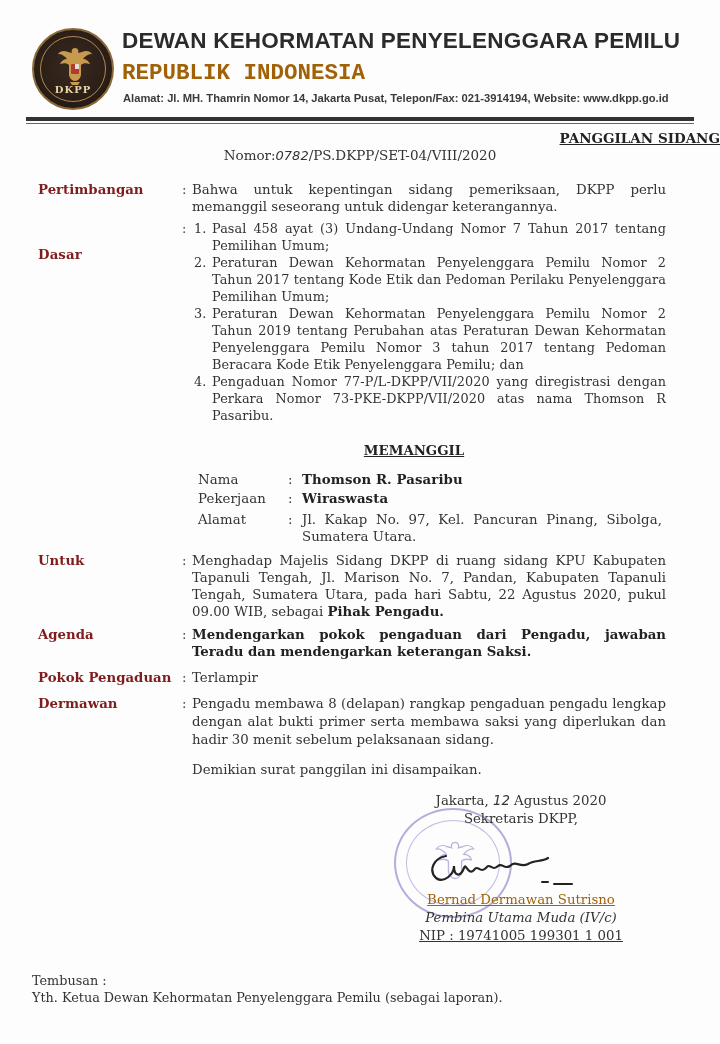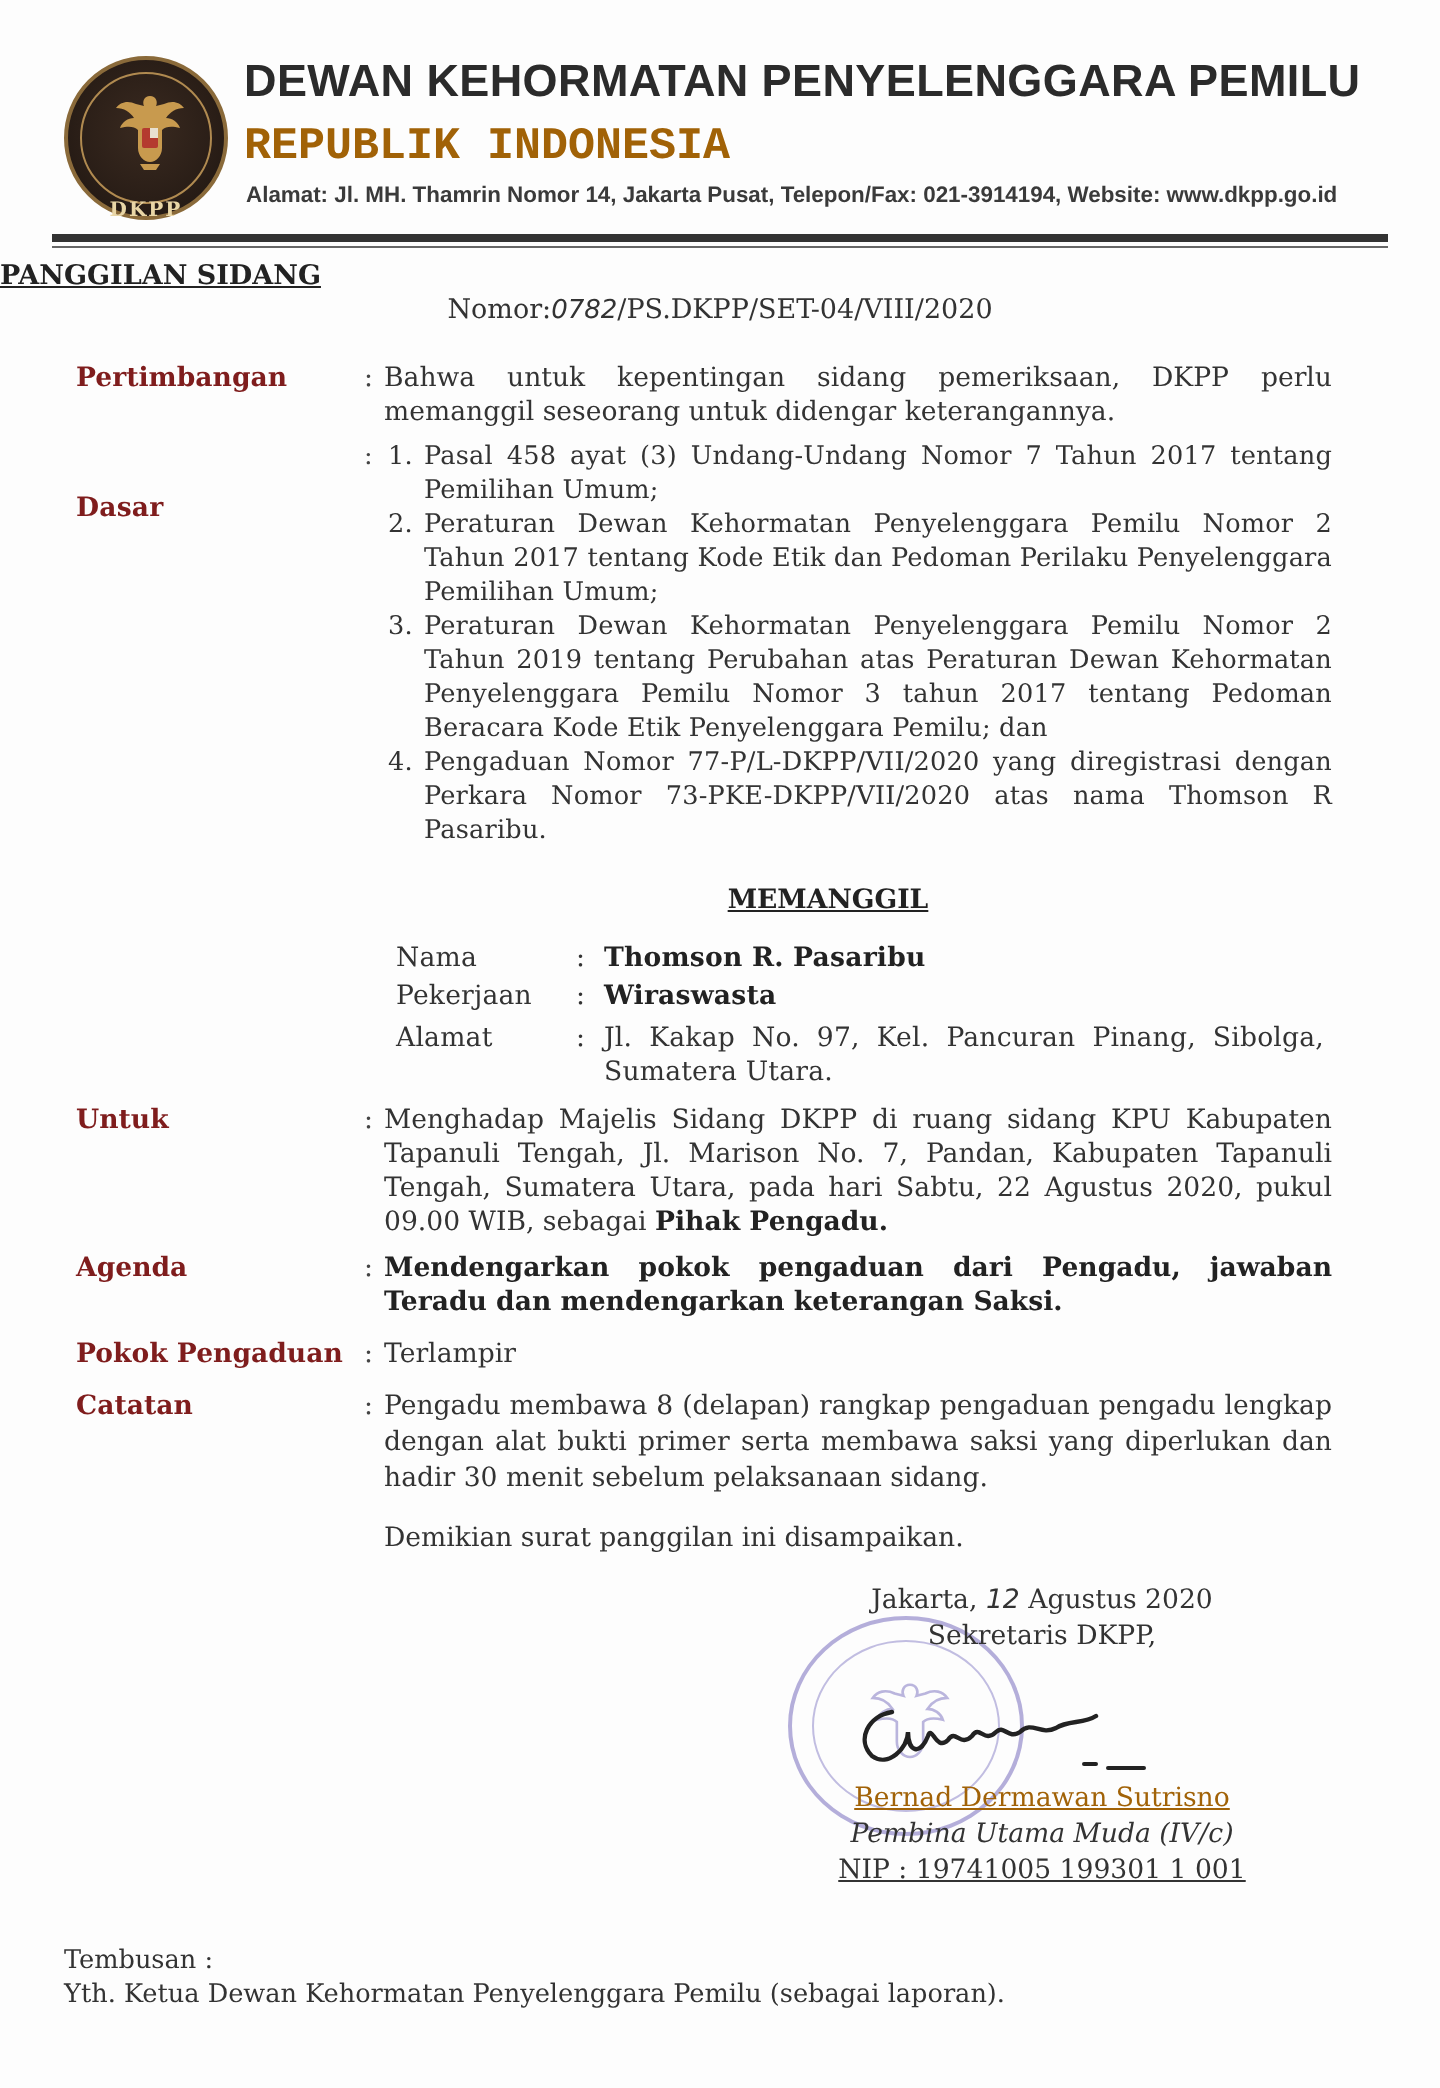--- a/index.html
+++ b/index.html
@@ -6,33 +6,33 @@
   html, body { width: 720px; height: 1044px; background: #fdfdfd; overflow: hidden; }
   body { position: relative; font-family: "DejaVu Serif", serif; color: #2a2a2a; }
 
   .letterhead { position: absolute; left: 30px; top: 26px; width: 664px; height: 90px; }
   .logo { position: absolute; left: 2px; top: 2px; width: 82px; height: 82px; border-radius: 50%;
           background: radial-gradient(circle at 50% 45%, #3a2a20 0%, #2a1e17 60%, #1d1510 100%);
           border: 2px solid #8a6a3a; }
   .logo-ring { position: absolute; left: 6px; top: 6px; right: 6px; bottom: 6px; border-radius: 50%;
                border: 1px solid #b08a50; }
   .logo-bird { position: absolute; left: 22px; top: 14px; width: 38px; height: 42px; }
-  .logo-text { position: absolute; left: 0; right: 0; top: 70px; text-align: center;
+  .logo-text { position: absolute; left: 0; right: 0; top: 54px; text-align: center;
                font-family: "DejaVu Serif", serif; font-weight: bold; font-size: 10px;
                color: #e9d6a6; letter-spacing: 1px; }
   .org-line1 { position: absolute; left: 92px; top: 2px; font-family: "Liberation Sans", sans-serif;
                font-weight: bold; font-size: 22.5px; color: #2b2b2b; letter-spacing: 0.2px; white-space: nowrap; }
   .org-line2 { position: absolute; left: 92px; top: 34px; font-family: Liberation Mono, monospace;
                font-weight: bold; font-size: 22.5px; color: #a16207; white-space: nowrap; }
   .org-address { position: absolute; left: 93px; top: 66px; font-family: "Liberation Sans", sans-serif;
                font-weight: bold; font-size: 11.2px; color: #3a3a3a; white-space: nowrap; }
   .rule-thick { position: absolute; left: 26px; top: 117px; width: 668px; height: 4px; background: #333; }
   .rule-thin  { position: absolute; left: 26px; top: 123px; width: 668px; height: 1px; background: #666; }
 
-  .title { position: absolute; left: 0; width: 720px; top: 130px; text-align: left;
+  .title { position: absolute; left: 0; width: 720px; top: 130px; text-align: right;
            font-weight: bold; font-size: 13.5px; text-decoration: underline; color: #222; }
   .nomor { position: absolute; left: 0; width: 720px; top: 147px; text-align: center; font-size: 13.5px; color: #333; }
   .nomor .hand { font-style: italic; font-family: "DejaVu Sans", sans-serif; font-size: 13px; color: #333; }
 
   .row { position: absolute; left: 38px; width: 630px; font-size: 13.3px; line-height: 17px; }
   .row .lbl { position: absolute; left: 0; top: 0; font-weight: bold; color: #7f1d1d; }
   .row .colon { position: absolute; left: 144px; top: 0; color: #444; }
   .row .val { position: absolute; left: 154px; top: 0; width: 474px; text-align: justify; color: #333; }
   .row .val b { color: #222; }
 
@@ -152,21 +152,21 @@
   <div class="val" style="font-weight:bold;color:#222;">Mendengarkan pokok pengaduan dari Pengadu, jawaban Teradu dan mendengarkan keterangan Saksi.</div>
 </div>
 
 <div class="row" style="top:669px;">
   <span class="lbl">Pokok Pengaduan</span>
   <span class="colon">:</span>
   <div class="val">Terlampir</div>
 </div>
 
 <div class="row" style="top:695px;">
-  <span class="lbl">Catatan</span>
+  <span class="lbl">Dermawan</span>
   <span class="colon">:</span>
   <div class="val" style="line-height:18px;">Pengadu membawa 8 (delapan) rangkap pengaduan pengadu lengkap dengan alat bukti primer serta membawa saksi yang diperlukan dan hadir 30 menit sebelum pelaksanaan sidang.</div>
 </div>
 
 <div class="closing">Demikian surat panggilan ini disampaikan.</div>
 
 <div class="stamp">
   <div class="stamp-inner"></div>
   <svg style="position:absolute;left:38px;top:28px;width:42px;height:46px;" viewBox="0 0 38 42">
     <path d="M19 4 C16 4 15 7 16 9 L12 8 C8 6 4 7 2 10 C6 10 9 12 11 15 C8 15 5 17 4 20 C8 19 11 19 13 21 L13 30 C13 34 16 37 19 37 C22 37 25 34 25 30 L25 21 C27 19 30 19 34 20 C33 17 30 15 27 15 C29 12 32 10 36 10 C34 7 30 6 26 8 L22 9 C23 7 22 4 19 4 Z" fill="none" stroke="rgba(120,110,190,0.5)" stroke-width="1.2"></path>

